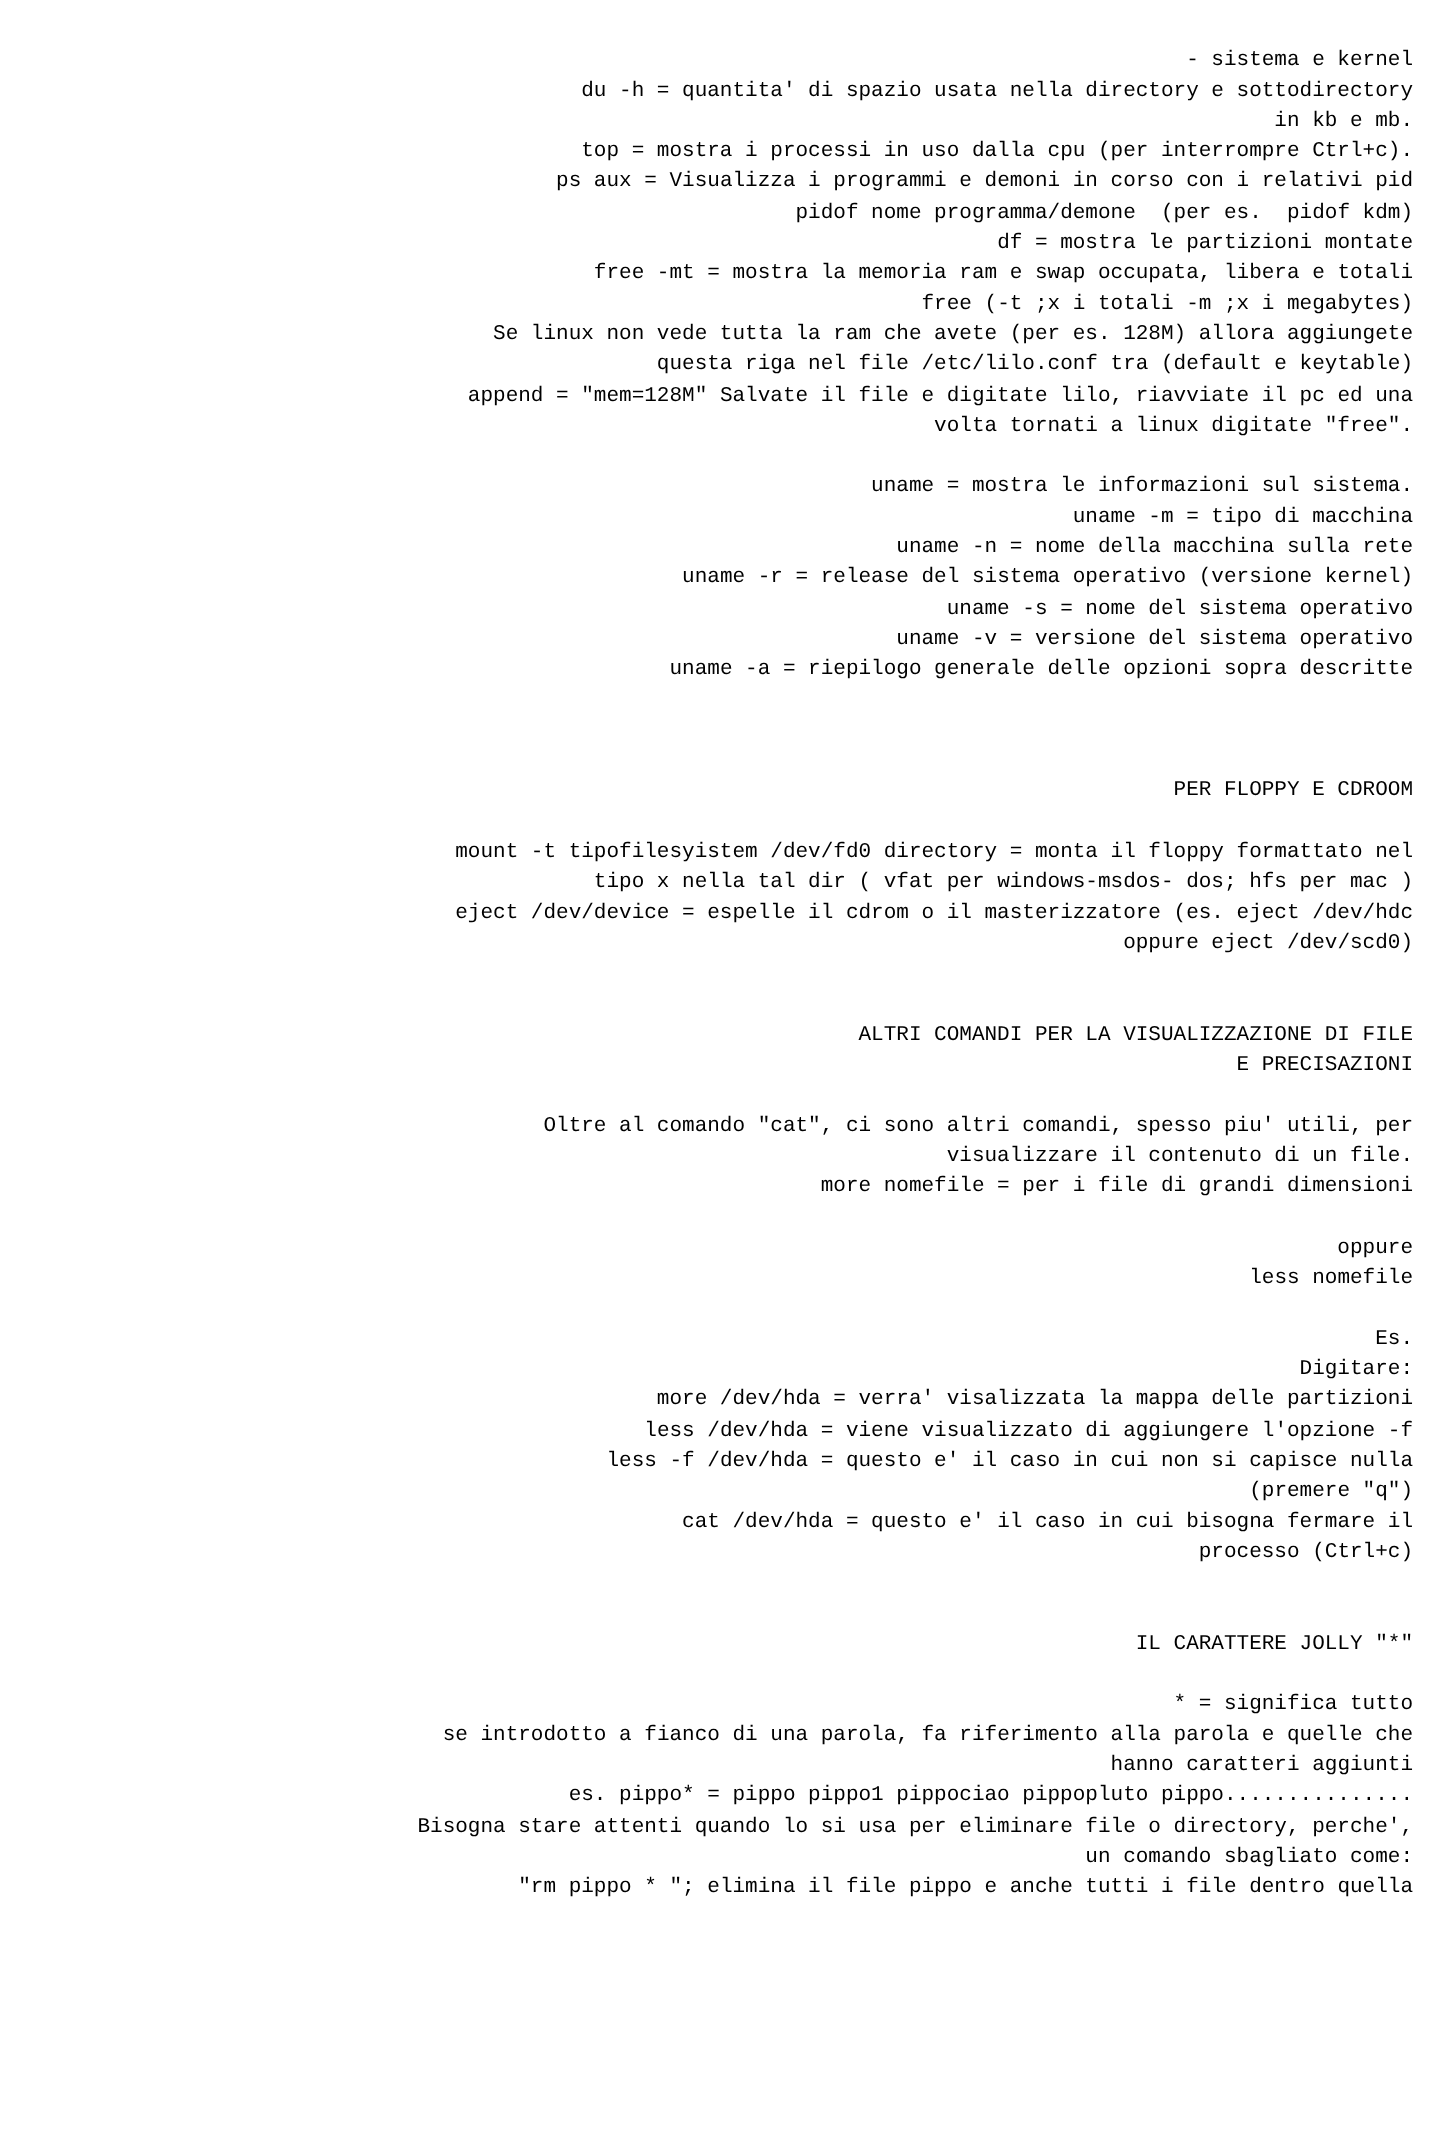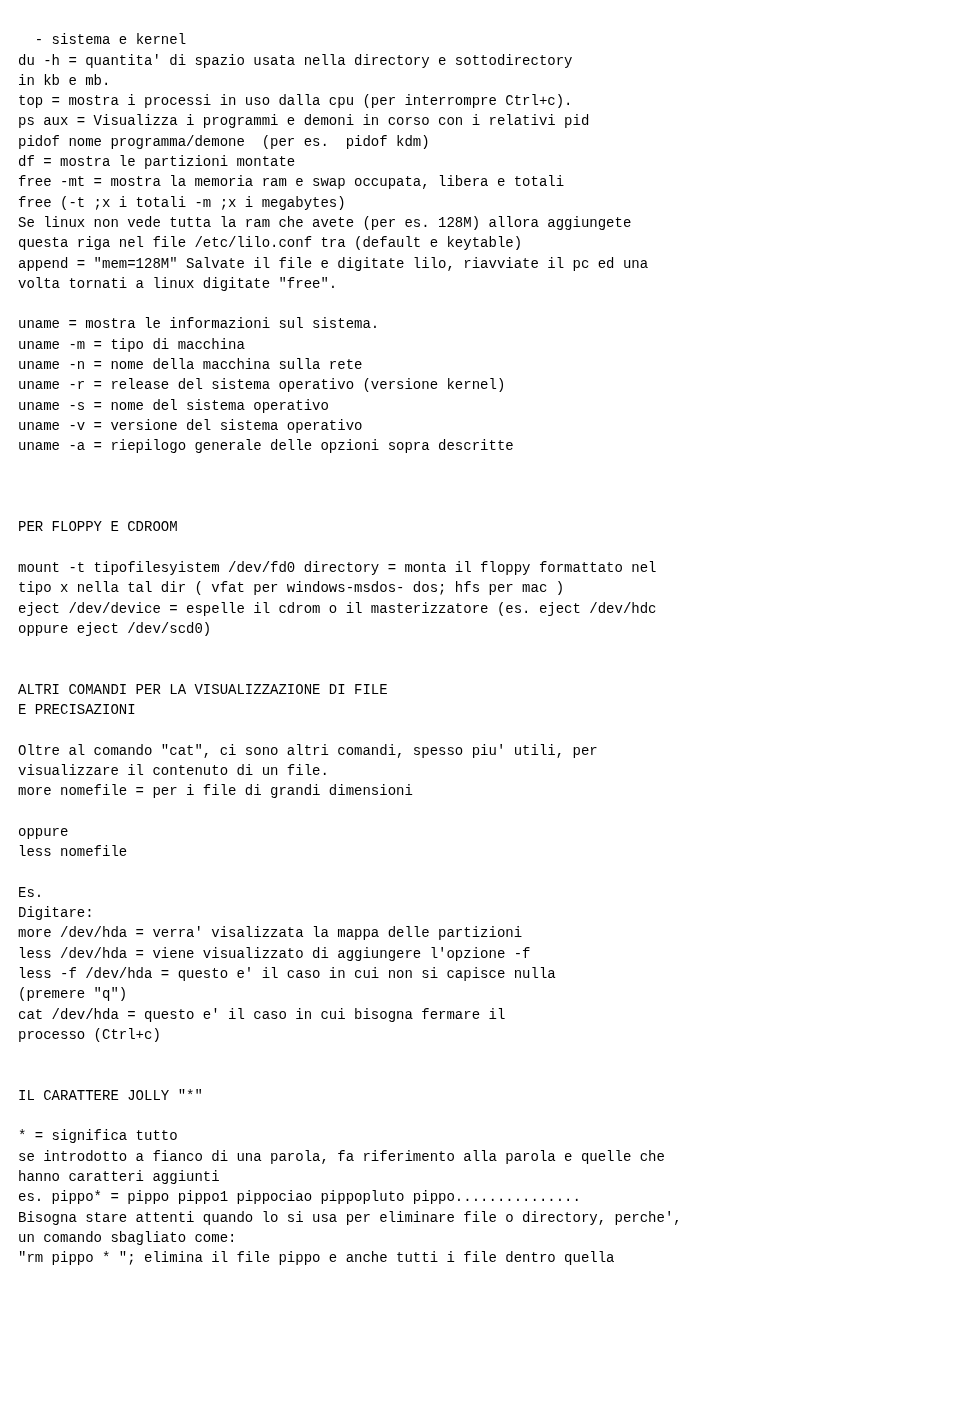--- a/index.html
+++ b/index.html
@@ -13,20 +13,21 @@
       font-size: 14px;
       color: #000000;
       width: 960px;
       min-height: 1428px;
     }
     .content {
       padding: 10px 18px;
       white-space: pre-wrap;
       word-wrap: break-word;
       line-height: 1.45;
+      text-align: right;
     }
   </style>
 </head>
 <body>
 
 <div class="content">
   <span>- sistema e kernel
 du -h = quantita' di spazio usata nella directory e sottodirectory
 in kb e mb.
 top = mostra i processi in uso dalla cpu (per interrompre Ctrl+c).

